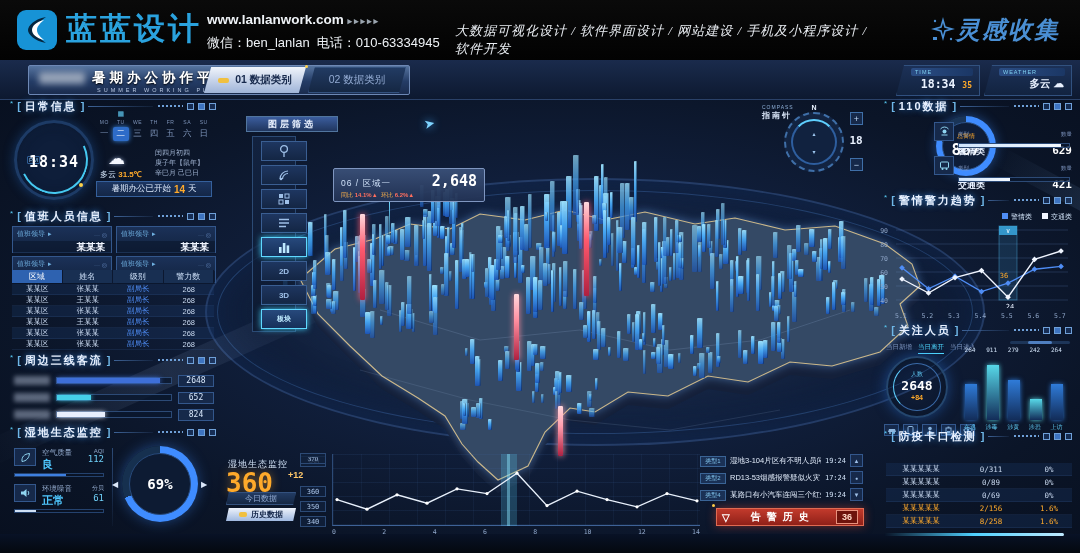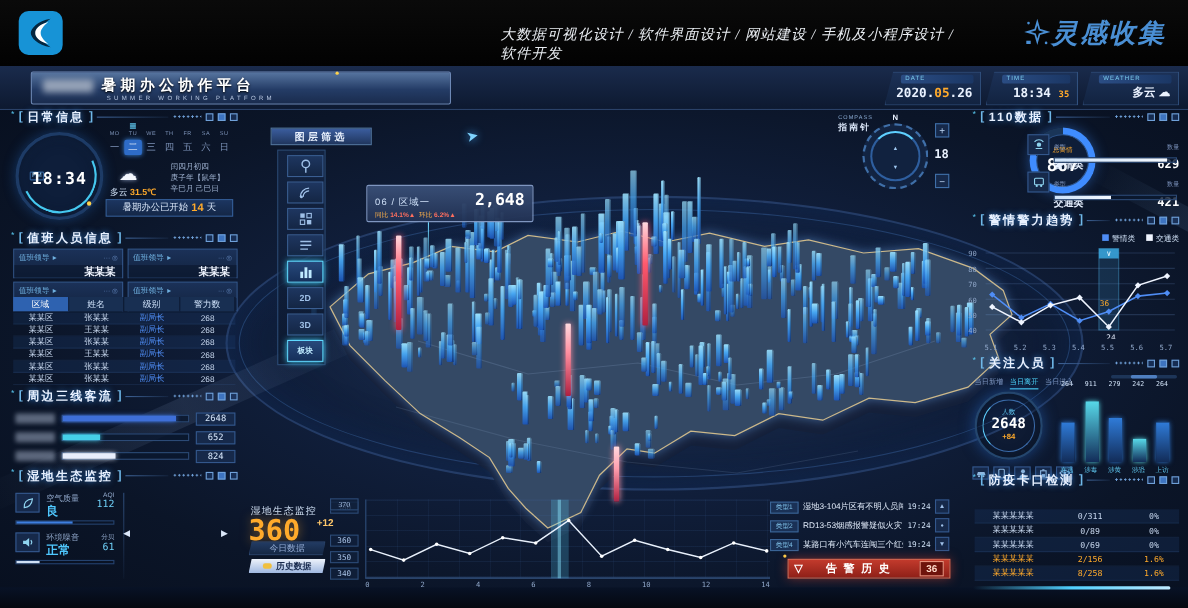--- a/index.html
+++ b/index.html
@@ -98,21 +98,21 @@
 .gauge{position:absolute;left:122px;top:386px;width:76px;height:76px;border-radius:50%;background:conic-gradient(#3f8cff 0 69%,#16304f 69% 100%);box-shadow:0 0 14px rgba(60,140,255,.4)}
 .gauge::before{content:"";position:absolute;inset:7px;border-radius:50%;background:#0d1b33;border:1px solid #27497a}
 .gauge .gv{position:absolute;inset:0;display:flex;align-items:center;justify-content:center;color:#fff;font-size:14px;font-weight:bold;font-family:"DejaVu Sans Mono",monospace}
 .gauge-arr{position:absolute;top:420px;color:#dce8fa;font-size:8px}
 .credit{position:absolute;left:24px;top:475px;display:flex;align-items:center;gap:6px;color:#5b7294;font-size:6.5px;letter-spacing:1.5px}
 .credit .cline{width:120px;height:3px;border:1px solid #23406a;border-left:none}
 .credit .cdot{width:8px;height:8px;border:1px solid #3e6296;border-radius:50%;display:inline-block;background:radial-gradient(circle,#5fa0e0 30%,transparent 36%)}
 
 .layers-title{position:absolute;left:246px;top:56px;width:92px;height:16px;background:linear-gradient(#3b5d9e,#20365e);border:1px solid #51759e;color:#eaf2ff;font-size:9px;font-weight:bold;letter-spacing:3px;display:flex;align-items:center;justify-content:center}
 .layers-col{position:absolute;left:252px;top:76px;width:44px;height:196px;background:linear-gradient(rgba(20,38,70,.75),rgba(12,24,46,.75));border:1px solid #2b4a74}
-.lbtn{position:absolute;left:261px;width:33px;height:20px;border:1px solid #3a5e92;background:linear-gradient(#1e3660,#142644);display:flex;align-items:center;justify-content:center;color:#9fc0e8;font-size:8px;font-weight:bold}
+.lbtn{position:absolute;left:261px;width:46px;height:20px;border:1px solid #3a5e92;background:linear-gradient(#1e3660,#142644);display:flex;align-items:center;justify-content:center;color:#9fc0e8;font-size:8px;font-weight:bold}
 .lbtn.on{border:1px solid #5fd8ff;box-shadow:0 0 6px #3fc8f0;color:#bfeaff;background:linear-gradient(#27497c,#16305a)}
 
 .platform{position:absolute;left:205px;top:118px;width:780px;height:268px;border-radius:50%;background:radial-gradient(ellipse at center,#1d3152 0%,#14254226 60%,rgba(10,20,40,0) 75%);border:2px solid rgba(52,86,140,.55);box-shadow:inset 0 0 40px rgba(20,50,100,.5)}
 .platform::after{content:"";position:absolute;inset:10px;border-radius:50%;border:1px solid rgba(70,120,190,.35)}
 .mapsvg{position:absolute;left:240px;top:130px}
 .bars{position:absolute;left:0;top:0;width:1080px;height:493px;pointer-events:none}
 .mbar{position:absolute;border-radius:1px}
 .tooltip{position:absolute;left:333px;top:108px;width:152px;height:34px;background:linear-gradient(rgba(58,80,120,.95),rgba(34,50,84,.95));border:1px solid #7f96c0;border-radius:2px;padding:3px 7px}
 .tooltip .tt1{display:flex;align-items:baseline;justify-content:space-between}
 .tooltip .name{color:#cfe0f8;font-size:8.5px;letter-spacing:1px}
@@ -205,20 +205,25 @@
 <body>
 
 <div id="stage">
 
   <div class="banner">
     <svg class="logo-box" viewBox="0 0 42 42">
       <rect x="1" y="1" width="40" height="40" rx="9" fill="#1793d6"></rect>
       <path d="M30 8 C18 10 12 17 12 21 C12 25 18 32 30 34 C22 28 19 25 19 21 C19 17 22 14 30 8 Z" fill="#04263f"></path>
       <path d="M28 11 C20 13 16 17 16 21 C16 25 20 29 28 31 C23 27 21 24 21 21 C21 18 23 15 28 11 Z" fill="#fff"></path>
     </svg>
+    <div class="logo-text">蓝蓝设计</div>
+    <div class="site-info">
+      <div class="l1"><span>www.lanlanwork.com</span> <span class="arrows">▸▸▸▸▸</span></div>
+      <div class="l2"><span>微信：ben_lanlan</span>&nbsp;&nbsp;<span>电话：010-63334945</span></div>
+    </div>
     <div class="services">大数据可视化设计 / 软件界面设计 / 网站建设 / 手机及小程序设计 / 软件开发</div>
     <div class="collect">
       <svg width="26" height="26" viewBox="0 0 26 26">
         <path d="M13 3 L15 10 L22 12 L15 14 L13 21 L11 14 L4 12 L11 10 Z" fill="none" stroke="#4a8fd4" stroke-width="1.6"></path>
         <circle cx="5" cy="4" r="1.2" fill="#4a8fd4"></circle>
           <circle cx="21" cy="22" r="1.2" fill="#4a8fd4"></circle>
         <rect x="3" y="20" width="4" height="3" fill="#4a8fd4"></rect>
       </svg>
       <span class="txt">灵感收集</span>
     </div>
@@ -231,27 +236,29 @@
     <div class="flare" style="left:980px;top:140px;width:240px;height:20px;background:linear-gradient(90deg,transparent,rgba(150,200,255,.12),transparent);transform:rotate(28deg)"></div>
 
     <div class="topbar">
       <div class="title-plate">
         <div class="title-row">
           <span class="blurblock"></span>
           <span class="main-title">暑期办公协作平台</span>
         </div>
         <div class="sub-title">SUMMER WORKING PLATFORM</div>
       </div>
+      <div class="tab active">
+          <span class="pill"></span>
+          <span>01 数据类别</span>
+        </div>
       <div class="tab-dot"></div>
-
-      <div class="tplate tp-date">
-        <span class="corner"></span>
-        <span class="lab">DATE</span>
-        <span class="val"><span>2020</span>.<span class="orange">05</span>.<span>26</span></span>
-      </div>
+      <div class="tab inactive">
+          <span>02 数据类别</span>
+        </div>
+
       <div class="tplate tp-time">
         <span class="corner"></span>
         <span class="lab">TIME</span>
         <span class="val"><span>18:34</span> <span class="orange" style="font-size:8px">35</span></span>
       </div>
       <div class="tplate tp-weather">
         <span class="corner"></span>
         <span class="lab">WEATHER</span>
         <span class="val"><span>多云</span> <span>☁</span></span>
       </div>
@@ -929,20 +936,23 @@
     <div class="eco-lab" style="top:424px">环境噪音</div>
     <div class="eco-val" style="top:433px">正常</div>
     <div class="eco-right" style="top:424px">
         <span class="u">分贝</span>
         <span class="n">61</span>
       </div>
     <div class="eco-bar" style="top:449px">
         <div class="eco-fill" id="noisefill" style="background: rgb(207, 224, 245); width: 24%;"></div>
       </div>
     <div class="eco-div"></div>
+    <div class="gauge">
+        <div class="gv">69%</div>
+      </div>
     <span class="gauge-arr" style="left:112px">◀</span>
     <span class="gauge-arr" style="left:201px">▶</span>
     <div class="credit">
         <span class="cdot"></span>
         <span>MADE BY NEHOMMICOR</span>
         <span class="cline"></span>
       </div>
 
     <div class="office-label">湿地生态监控</div>
     <div class="office-val">360</div>

